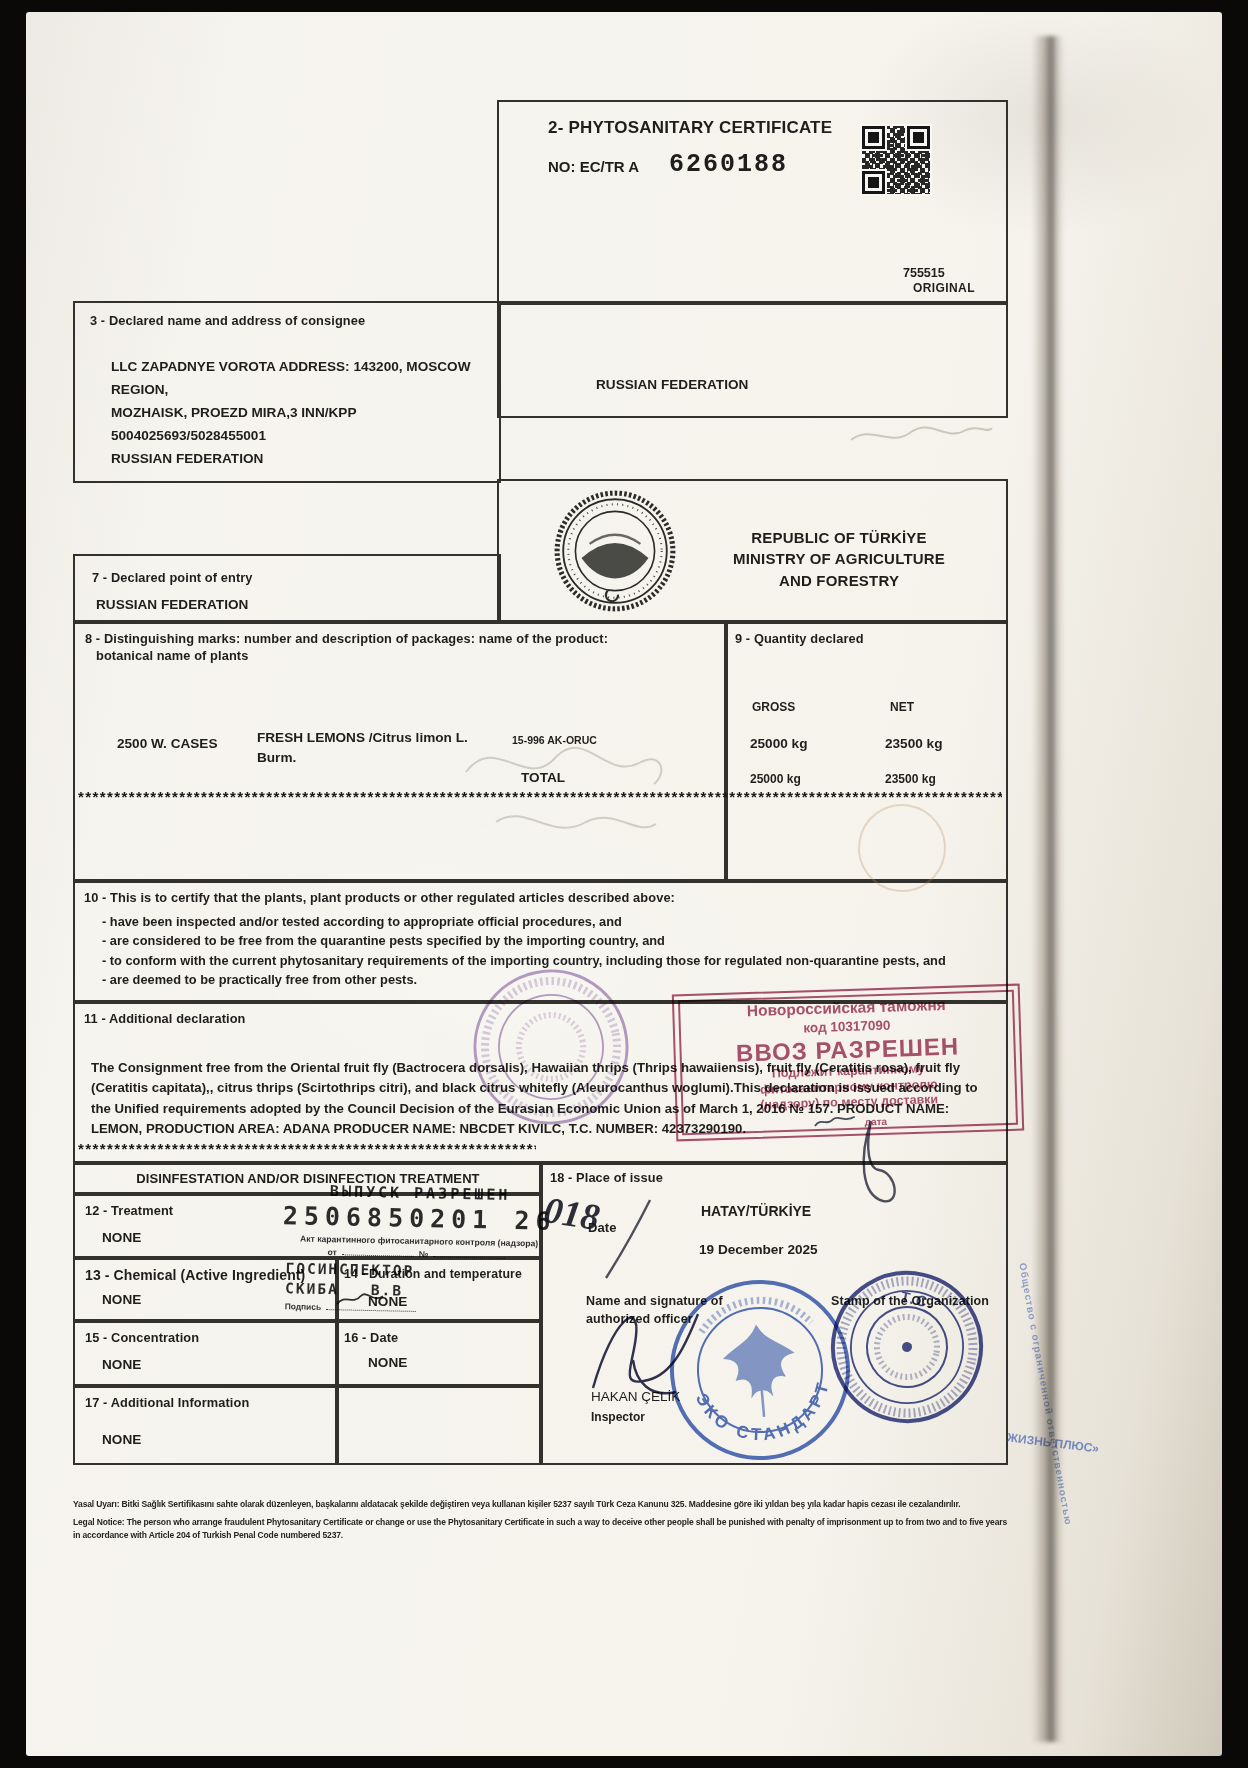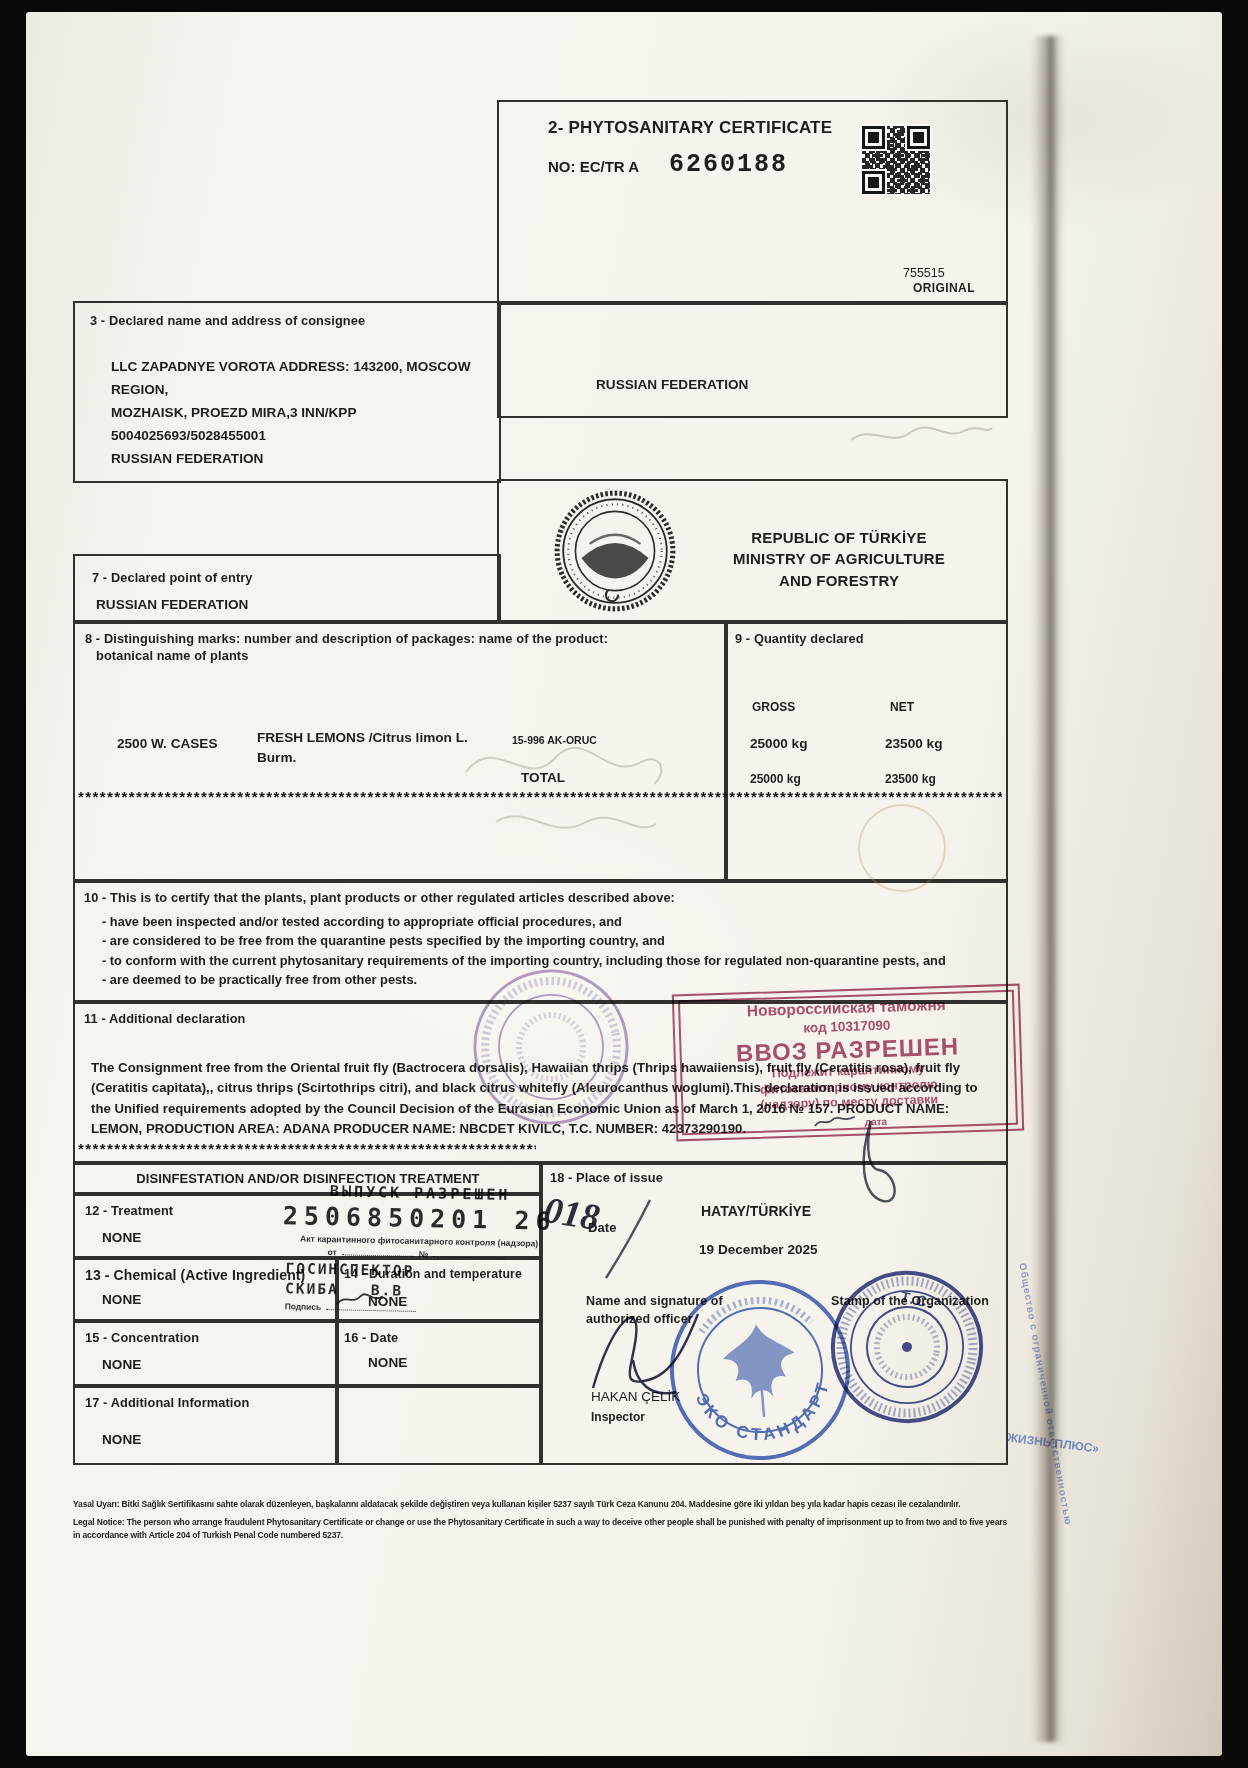--- a/index.html
+++ b/index.html
@@ -95,21 +95,21 @@
   <div class="cell" style="left:471px;top:88px;width:507px;height:201px">
     <div class="cert-title" style="left:49px;top:16px">2- PHYTOSANITARY CERTIFICATE</div>
     <div class="cert-no" style="left:49px;top:56px">NO: EC/TR A</div>
     <div class="cert-num" style="left:170px;top:48px">6260188</div>
     <div class="qr" style="left:361px;top:22px">
       <div class="qr-n"></div>
       <div class="qr-f" style="left:2px;top:2px"></div>
       <div class="qr-f" style="right:2px;top:2px"></div>
       <div class="qr-f" style="left:2px;bottom:2px"></div>
     </div>
-    <div style="left:404px;top:164px;font-size:12.5px;font-weight:400">755515</div>
+    <div style="left:404px;top:164px;font-size:12.5px;font-weight:700">755515</div>
     <div style="left:414px;top:179px;font-size:12px;font-weight:800;letter-spacing:.4px">ORIGINAL</div>
   </div>
 
   <div class="cell" style="left:47px;top:289px;width:424px;height:178px">
     <div class="lbl" style="left:15px;top:9px">3 - Declared name and address of consignee</div>
     <div class="val" style="left:36px;top:52px;line-height:1.7">LLC ZAPADNYE VOROTA ADDRESS: 143200, MOSCOW REGION,
 MOZHAISK, PROEZD MIRA,3  INN/KPP 5004025693/5028455001
 RUSSIAN FEDERATION</div>
   </div>
 
@@ -304,18 +304,18 @@
     <circle cx="79" cy="79" r="40" fill="none" stroke="currentColor" stroke-width="2"></circle>
     <circle cx="79" cy="79" r="30" fill="none" stroke="currentColor" stroke-width="6" stroke-dasharray="2 3" opacity=".4"></circle>
     <circle cx="79" cy="79" r="5" fill="currentColor"></circle>
     <text x="79" y="36" text-anchor="middle" font-size="15" font-weight="bold" letter-spacing="2" fill="currentColor">T.C.</text>
   </svg>
 
   <div class="side-text">Общество с ограниченной ответственностью</div>
   <div class="life-text">ЖИЗНЬ ПЛЮС»</div>
 
   <div class="legal">
-    <p>Yasal Uyarı: Bitki Sağlık Sertifikasını sahte olarak düzenleyen, başkalarını aldatacak şekilde değiştiren veya kullanan kişiler 5237 sayılı Türk Ceza Kanunu 204. Maddesine göre iki yıldan beş yıla kadar hapis cezası ile cezalandırılır.</p>
+    <p>Yasal Uyarı: Bitki Sağlık Sertifikasını sahte olarak düzenleyen, başkalarını aldatacak şekilde değiştiren veya kullanan kişiler 5237 sayılı Türk Ceza Kanunu 325. Maddesine göre iki yıldan beş yıla kadar hapis cezası ile cezalandırılır.</p>
     <p>Legal Notice: The person who arrange fraudulent Phytosanitary Certificate or change or use the Phytosanitary Certificate in such a way to deceive other people shall be punished with penalty of imprisonment up to from two and to five years in accordance with Article 204 of Turkish Penal Code numbered 5237.</p>
   </div>
 
   <div class="crease"></div>
 </div>
 
 </body></html>

